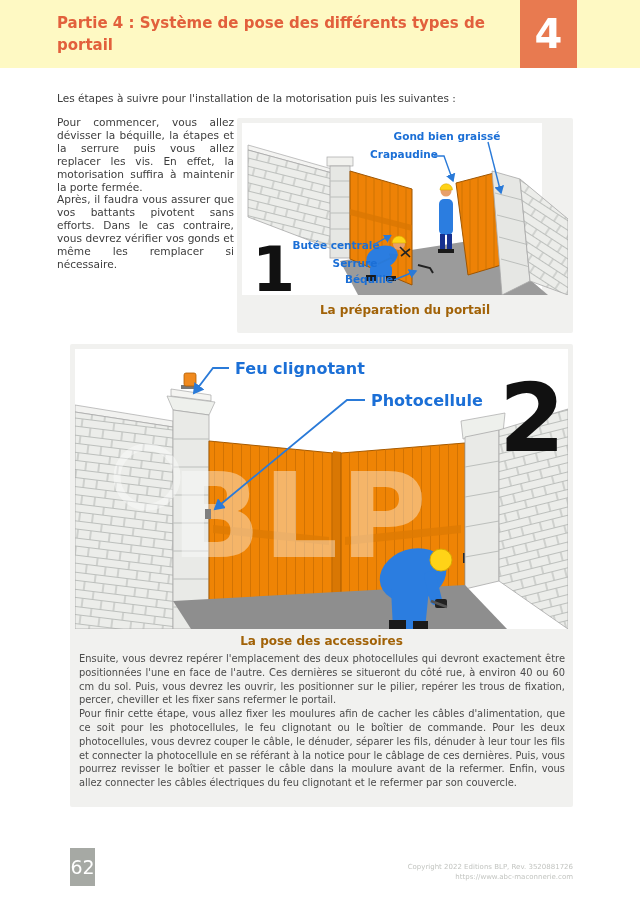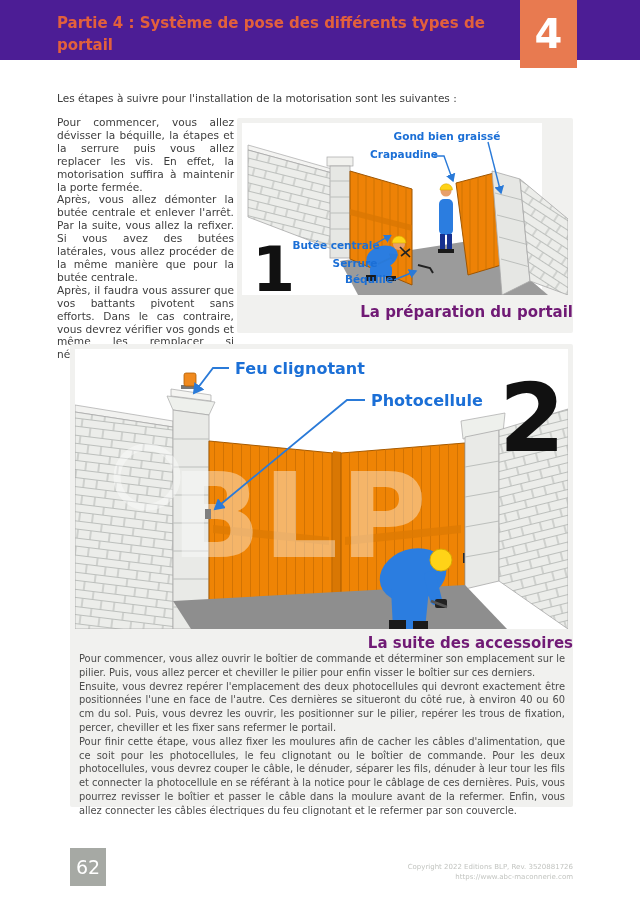--- a/index.html
+++ b/index.html
@@ -1,71 +1,70 @@
 <!DOCTYPE html>
 <html><head>
 <meta charset="utf-8">
 <style>
   html,body{margin:0;padding:0;background:#fff;}
   .page{position:relative;width:640px;height:897px;background:#ffffff;overflow:hidden;
         font-family:"DejaVu Sans","Liberation Sans",sans-serif;}
   
-  .header{position:absolute;left:0;top:0;width:640px;height:60px;background:#4c1d95;}
+  .header{position:absolute;left:0;top:0;width:640px;height:68px;background:#fef9c3;}
   .header-title{position:absolute;left:57px;top:12px;width:440px;
         font-size:15px;font-weight:bold;line-height:22px;color:#e2603c;}
   .chapter-box{position:absolute;left:520px;top:0;width:57px;height:68px;background:#e87a50;
         display:flex;align-items:center;justify-content:center;}
   .chapter-num{font-size:40px;font-weight:bold;color:#ffffff;}
   
   .intro{position:absolute;left:57px;top:92px;width:470px;font-size:10.5px;color:#3c3c3c;}
   
   .leftcol{position:absolute;left:57px;top:116px;width:177px;font-size:10.6px;line-height:12.9px;
         color:#3c3c3c;text-align:justify;}
   .leftcol p{margin:0;}
   
   .fig-card{position:absolute;background:#f1f1ef;border-radius:2px;}
   .fig1{left:237px;top:118px;width:336px;height:215px;}
   .fig2{left:70px;top:344px;width:503px;height:463px;}
   .fig-img{position:absolute;left:5px;top:5px;background:#ffffff;}
   .fig1 .fig-img{width:300px;height:172px;}
   .fig2 .fig-img{width:493px;height:280px;}
-  .fig-caption{position:absolute;left:0;width:100%;text-align:right;
-        font-size:15px;font-weight:bold;color:#701a75;}
+  .fig-caption{position:absolute;left:0;width:100%;text-align:center;
+        font-size:12px;font-weight:bold;color:#a16207;}
   .fig1 .fig-caption{top:185px;}
   .fig2 .fig-caption{top:290px;}
   
   .fig2-text{position:absolute;left:9px;top:308px;width:486px;font-size:9.9px;line-height:13.8px;
         color:#4b4b4b;text-align:justify;}
   .fig2-text p{margin:0;}
   
-  .page-num-box{position:absolute;left:70px;top:848px;width:36px;height:38px;background:#a6a9a4;
+  .page-num-box{position:absolute;left:70px;top:848px;width:25px;height:38px;background:#a6a9a4;
         display:flex;align-items:center;justify-content:center;text-align:right;}
   .page-num{font-size:19px;color:#ffffff;}
   .footer-right{position:absolute;right:67px;top:862px;text-align:right;
         font-size:7px;line-height:10px;color:#c2c4c0;}
   svg text.lbl{font-family:"DejaVu Sans","Liberation Sans",sans-serif;font-weight:bold;fill:#1b6fd6;}
   svg text.bignum{font-family:"DejaVu Sans","Liberation Sans",sans-serif;font-weight:900;fill:#111111;}
 </style>
 </head>
 <body>
 
 <div class="page">
 
   <div class="header">
     <div class="header-title">Partie 4 : Système de pose des différents types de portail</div>
     <div class="chapter-box">
       <span class="chapter-num">4</span>
     </div>
   </div>
 
-  <div class="intro">Les étapes à suivre pour l'installation de la motorisation sont les suivantes :</div>
+  <div class="intro">Les étapes à suivre pour l'installation de la motorisation puis les suivantes :</div>
 
   <div class="leftcol">
     <p>Pour commencer, vous allez dévisser la béquille, la étapes et la serrure puis vous allez replacer les vis. En effet, la motorisation suffira à maintenir la porte fermée.</p>
-    <p>Après, vous allez démonter la butée centrale et enlever l'arrêt. Par la suite, vous allez la refixer. Si vous avez des butées latérales, vous allez procéder de la même manière que pour la butée centrale.</p>
     <p>Après, il faudra vous assurer que vos battants pivotent sans efforts. Dans le cas contraire, vous devrez vérifier vos gonds et même les remplacer si nécessaire.</p>
   </div>
 
   <div class="fig-card fig1">
     <div class="fig-img">
       <svg width="326" height="172" viewBox="0 0 326 172">
         <defs>
           <pattern id="bkL" width="30" height="16" patternUnits="userSpaceOnUse" patternTransform="rotate(14)">
             <rect width="30" height="16" fill="#ecedea"></rect>
             <path d="M0 .5H30 M0 8.5H30 M15 0V8 M5 8V16 M23 8V16" stroke="#bcbfbc" stroke-width="1.1" fill="none"></path>
@@ -232,23 +231,22 @@
         </g>
 
         <text class="lbl" x="160" y="25" font-size="16">Feu clignotant</text>
         <polyline points="154,19 138,19 119,44" fill="none" stroke="#2a7ad8" stroke-width="1.8" marker-end="url(#arw2)"></polyline>
         <text class="lbl" x="296" y="57" font-size="16">Photocellule</text>
         <polyline points="290,51 272,51 140,160" fill="none" stroke="#2a7ad8" stroke-width="1.8" marker-end="url(#arw2)"></polyline>
 
         <text class="bignum" x="424" y="102" font-size="95">2</text>
       </svg>
     </div>
-    <div class="fig-caption">La suite des accessoires</div>
+    <div class="fig-caption">La pose des accessoires</div>
     <div class="fig2-text">
-      <p>Pour commencer, vous allez ouvrir le boîtier de commande et déterminer son emplacement sur le pilier. Puis, vous allez percer et cheviller le pilier pour enfin visser le boîtier sur ces derniers.</p>
       <p>Ensuite, vous devrez repérer l'emplacement des deux photocellules qui devront exactement être positionnées l'une en face de l'autre. Ces dernières se situeront du côté rue, à environ 40 ou 60 cm du sol. Puis, vous devrez les ouvrir, les positionner sur le pilier, repérer les trous de fixation, percer, cheviller et les fixer sans refermer le portail.</p>
       <p>Pour finir cette étape, vous allez fixer les moulures afin de cacher les câbles d'alimentation, que ce soit pour les photocellules, le feu clignotant ou le boîtier de commande. Pour les deux photocellules, vous devrez couper le câble, le dénuder, séparer les fils, dénuder à leur tour les fils et connecter la photocellule en se référant à la notice pour le câblage de ces dernières. Puis, vous pourrez revisser le boîtier et passer le câble dans la moulure avant de la refermer. Enfin, vous allez connecter les câbles électriques du feu clignotant et le refermer par son couvercle.</p>
     </div>
   </div>
 
   <div class="page-num-box">
     <span class="page-num">62</span>
   </div>
   <div class="footer-right">
     <div>Copyright 2022 Editions BLP, Rev. 3520881726</div>

